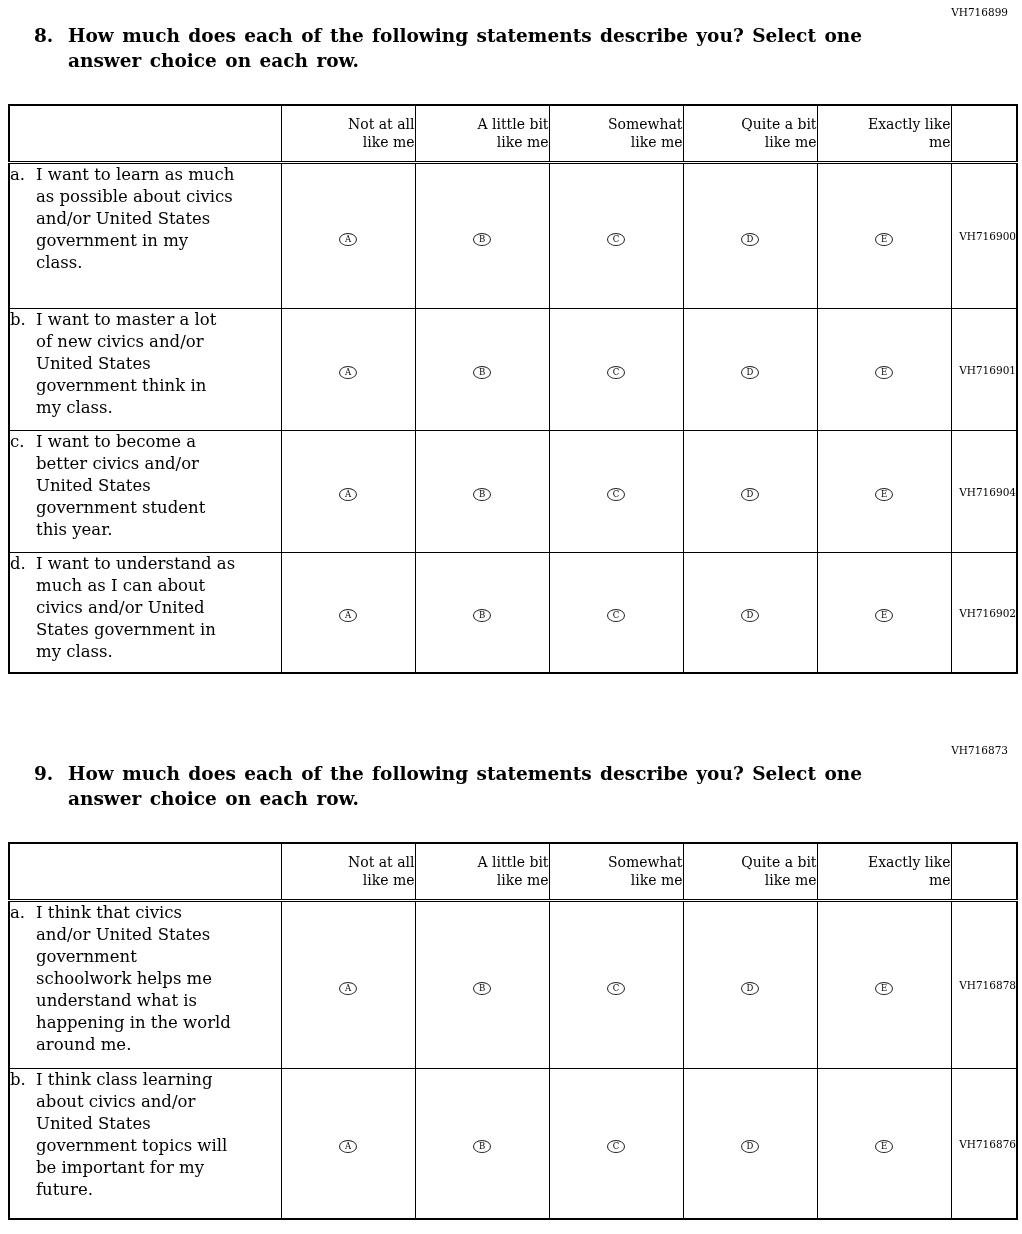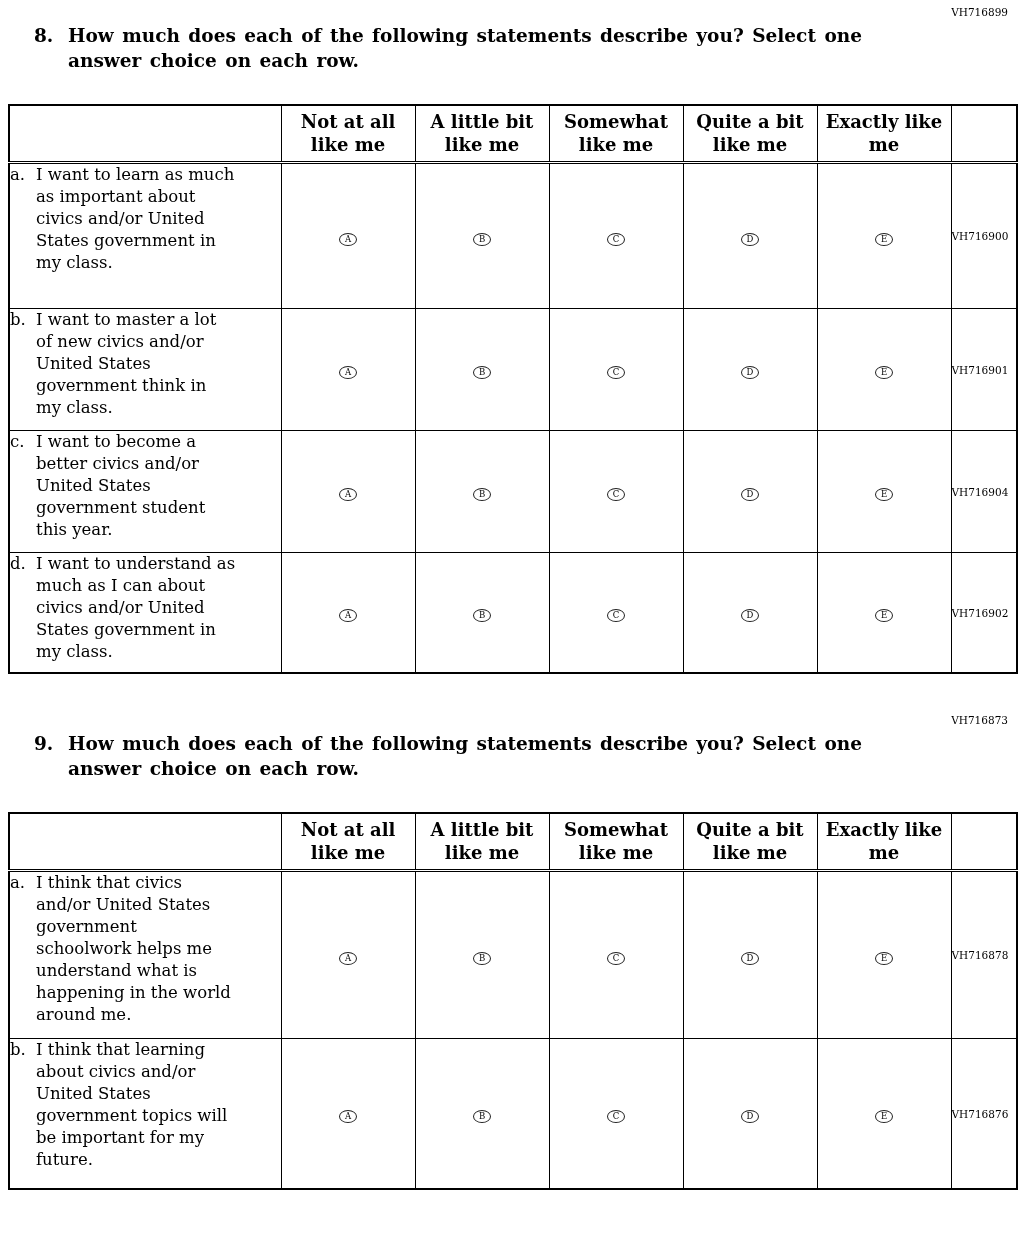--- a/index.html
+++ b/index.html
@@ -14,21 +14,21 @@
   }
   .page { width: 1022px; height: 1234px; padding: 0 8px; }
 
   .corner-code {
     text-align: right;
     font-size: 10.5px;
     padding: 6px 6px 0 0;
     height: 18px;
     line-height: 12px;
   }
-  .corner-code.mid { margin-top: 34px; }
+  .corner-code.mid { margin-top: 64px; }
 
   .question {
     display: flex;
     margin: 6px 0 0 26px;
     width: 880px;
     font-size: 18.5px;
     line-height: 1.35;
   }
   .qnum {
     font-weight: bold;
@@ -43,23 +43,23 @@
     border: 2px solid #000;
     width: 1006px;
     table-layout: fixed;
   }
   table.survey th, table.survey td {
     border: 1px solid #000;
     padding: 0;
   }
   table.survey thead th {
     border-bottom: 3px double #000;
-    font-size: 18px;
-    font-weight: bold;
-    text-align: center;
+    font-size: 14px;
+    font-weight: normal;
+    text-align: right;
     vertical-align: middle;
     line-height: 1.25;
     height: 58px;
   }
   col.c-stmt { width: 272px; }
   col.c-opt  { width: 134px; }
   col.c-code { width: 66px; }
 
   td.stmt {
     vertical-align: top;
@@ -79,21 +79,21 @@
     width: 18px;
     height: 13px;
     border: 1.3px solid #222;
     border-radius: 50%;
     font-size: 8.5px;
     line-height: 1;
     cursor: pointer;
   }
 
   td.code-cell {
-    text-align: left;
+    text-align: right;
     vertical-align: middle;
     font-size: 10.5px;
     padding: 0 2px;
   }
 
   tr.h146 { height: 146px; }
   tr.h122 { height: 122px; }
   tr.h120 { height: 120px; }
   tr.h168 { height: 168px; }
   tr.h150 { height: 150px; }
@@ -144,21 +144,21 @@
             <div>me</div>
           </th>
         <th></th>
       </tr>
     </thead>
     <tbody>
       <tr class="h146">
         <td class="stmt">
           <div class="stmt-wrap">
               <span class="stmt-letter">a.</span>
-              <span class="stmt-text">I want to learn as much as important about civics and/or United States government in my class.</span>
+              <span class="stmt-text">I want to learn as much as possible about civics and/or United States government in my class.</span>
             </div>
         </td>
         <td class="opt"><span class="bubble">A</span></td>
         <td class="opt"><span class="bubble">B</span></td>
         <td class="opt"><span class="bubble">C</span></td>
         <td class="opt"><span class="bubble">D</span></td>
         <td class="opt"><span class="bubble">E</span></td>
         <td class="code-cell">VH716900</td>
       </tr>
       <tr class="h122">
@@ -261,21 +261,21 @@
         <td class="opt"><span class="bubble">B</span></td>
         <td class="opt"><span class="bubble">C</span></td>
         <td class="opt"><span class="bubble">D</span></td>
         <td class="opt"><span class="bubble">E</span></td>
         <td class="code-cell">VH716878</td>
       </tr>
       <tr class="h150">
         <td class="stmt">
           <div class="stmt-wrap">
               <span class="stmt-letter">b.</span>
-              <span class="stmt-text">I think that learning about civics and/or United States government topics will be important for my future.</span>
+              <span class="stmt-text">I think class learning about civics and/or United States government topics will be important for my future.</span>
             </div>
         </td>
         <td class="opt"><span class="bubble">A</span></td>
         <td class="opt"><span class="bubble">B</span></td>
         <td class="opt"><span class="bubble">C</span></td>
         <td class="opt"><span class="bubble">D</span></td>
         <td class="opt"><span class="bubble">E</span></td>
         <td class="code-cell">VH716876</td>
       </tr>
     </tbody>

